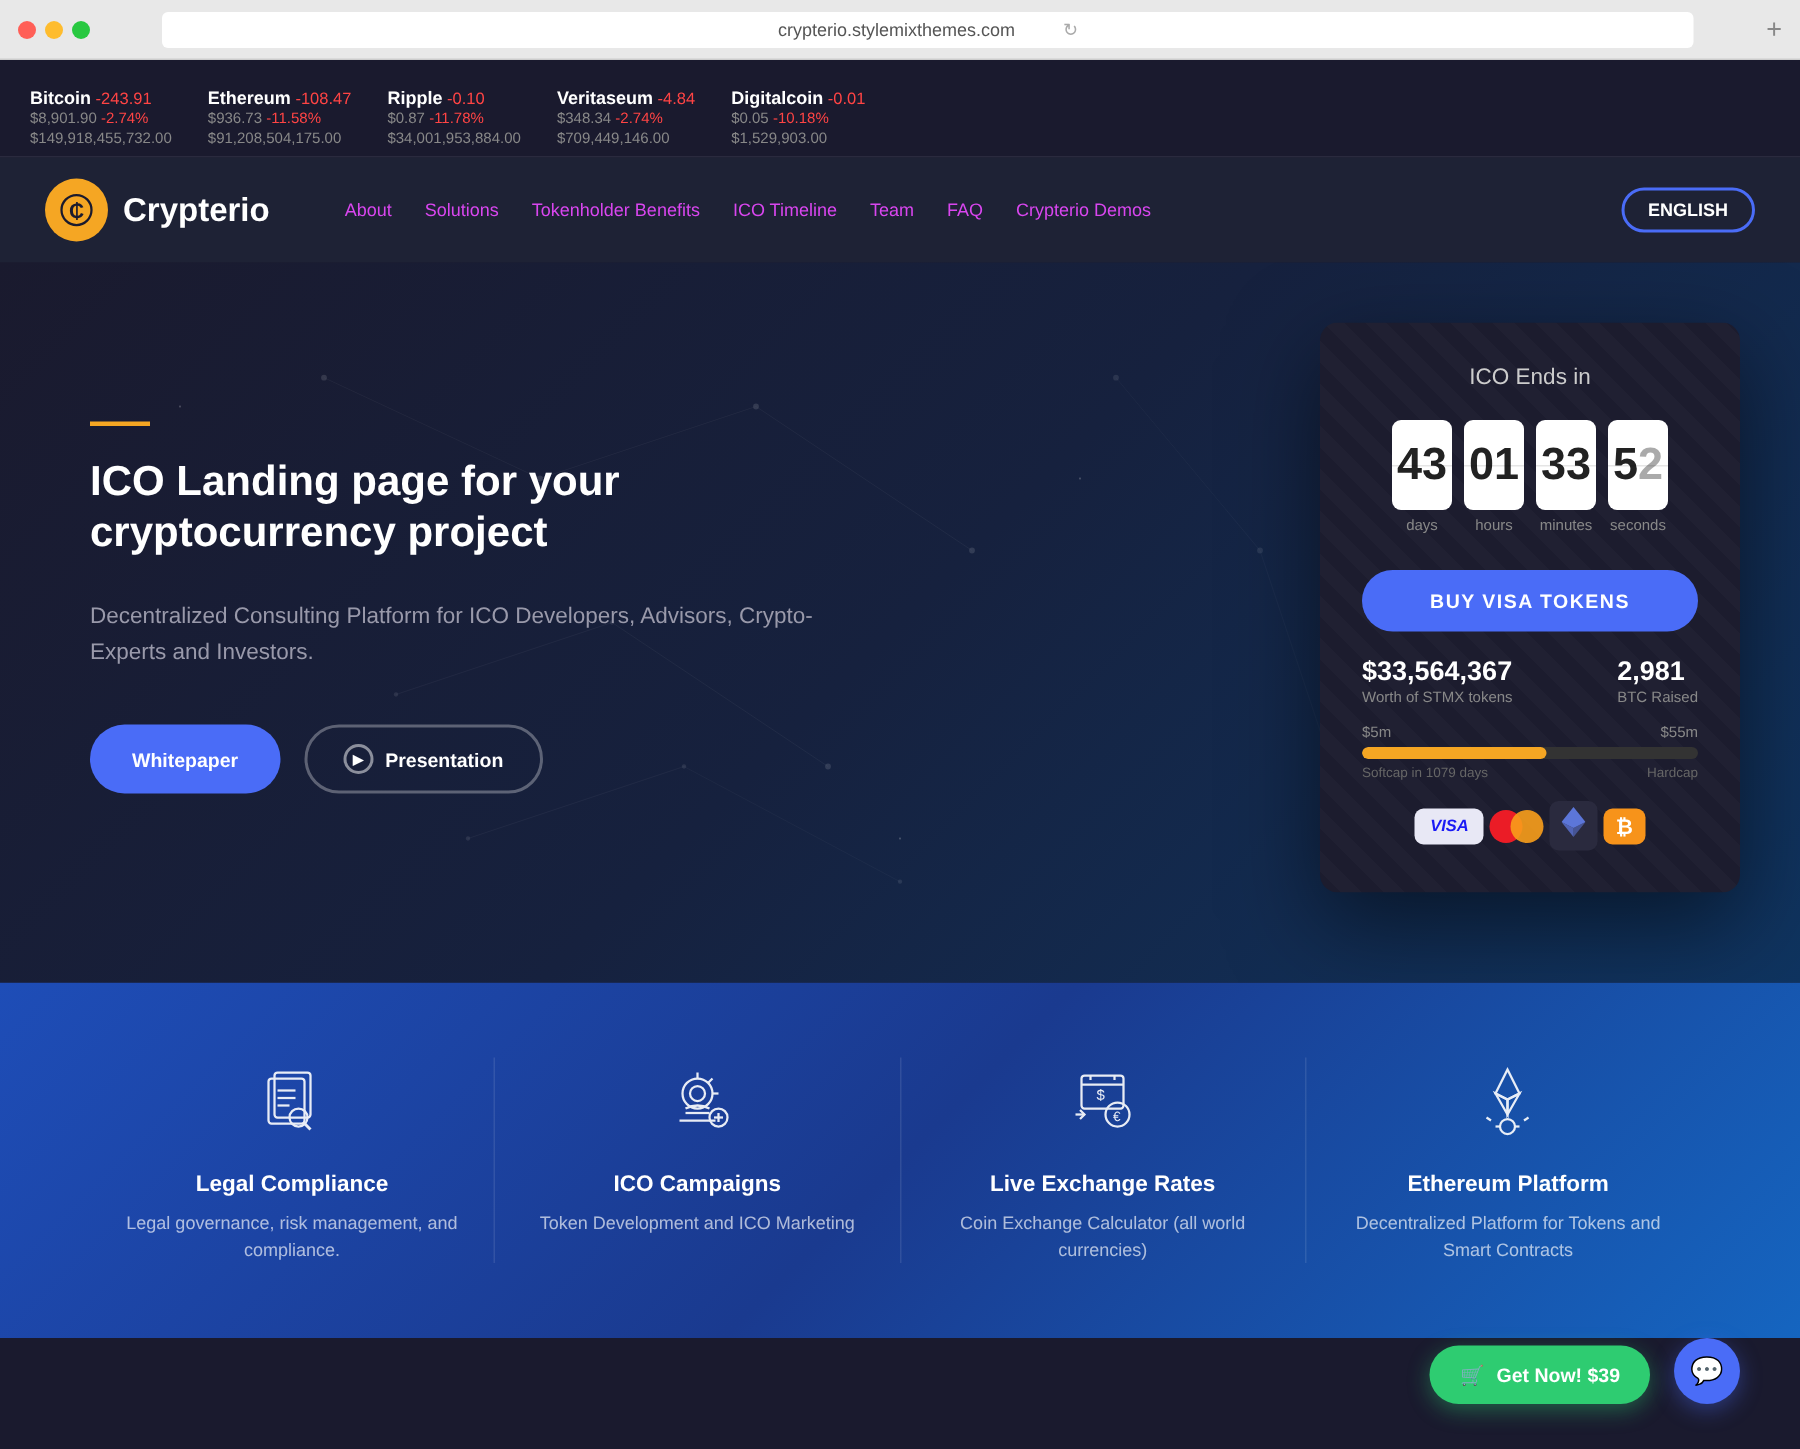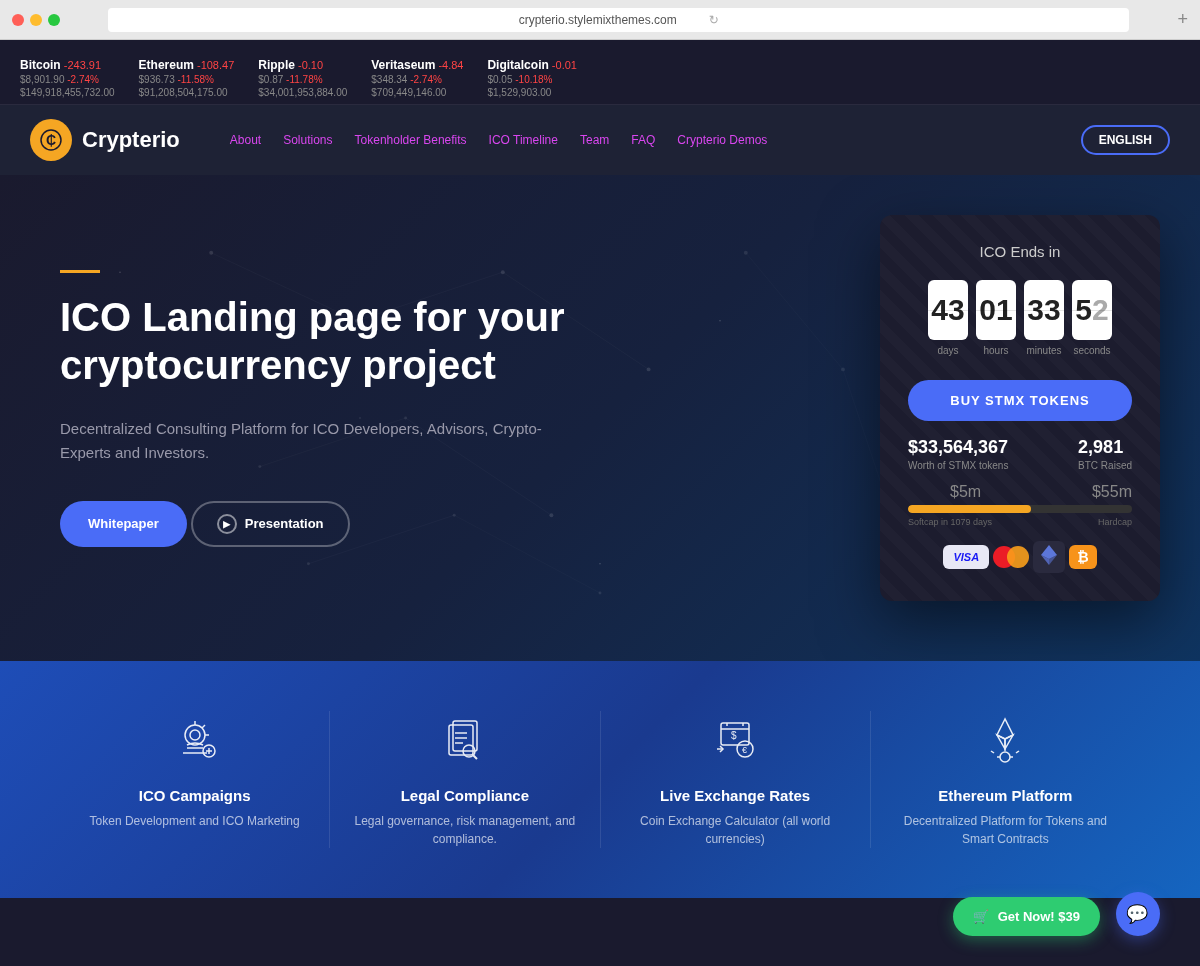--- a/index.html
+++ b/index.html
@@ -114,33 +114,33 @@
         radial-gradient(1px 1px at 30% 50%, rgba(255,255,255,0.2) 0%, transparent 100%),
         radial-gradient(1px 1px at 60% 30%, rgba(255,255,255,0.3) 0%, transparent 100%),
         radial-gradient(1px 1px at 80% 70%, rgba(255,255,255,0.2) 0%, transparent 100%),
         radial-gradient(1px 1px at 50% 80%, rgba(255,255,255,0.3) 0%, transparent 100%);
       pointer-events: none;
     }
 
     .hero-left { flex: 1; z-index: 1; max-width: 520px; }
     .hero-accent { width: 40px; height: 3px; background: #f5a623; margin-bottom: 20px; }
     .hero-title {
-      font-size: 40px;
+      font-size: 28px;
       font-weight: 700;
       color: #fff;
       line-height: 1.2;
       margin-bottom: 28px;
     }
     .hero-subtitle {
       font-size: 15px;
       color: #99a;
       line-height: 1.6;
       margin-bottom: 36px;
     }
-    .hero-buttons { display: flex; gap: 4px; }
+    .hero-buttons { display: flex; gap: 16px; }
     .btn-primary {
       background: #4a6cf7;
       color: #fff;
       padding: 12px 28px;
       border-radius: 25px;
       font-size: 13px;
       font-weight: 600;
       border: none;
       cursor: pointer;
     }
@@ -246,21 +246,21 @@
     .stat-item { }
     .stat-value { color: #fff; font-size: 18px; font-weight: 700; }
     .stat-label { color: #888; font-size: 10px; margin-top: 2px; }
 
     
     .progress-labels {
       display: flex;
       justify-content: space-between;
       margin-bottom: 4px;
     }
-    .progress-label { color: #888; font-size: 16px; margin-left: 42px; }
+    .progress-label { color: #888; font-size: 10px; }
     .progress-bar-bg {
       background: #333;
       border-radius: 4px;
       height: 8px;
       margin-bottom: 4px;
       overflow: hidden;
     }
     .progress-bar-fill {
       background: #f5a623;
       height: 100%;
@@ -523,21 +523,21 @@
       </div>
       <div class="countdown-item">
         <div class="countdown-box">
           <span>5</span>
             <span class="faded" style="color:#aaa;">2</span>
         </div>
         <div class="countdown-label">seconds</div>
       </div>
     </div>
 
-    <button class="buy-btn">BUY STMX TOKENS</button>
+    <button class="buy-btn">BUY VISA TOKENS</button>
 
     <div class="stats-row">
       <div class="stat-item">
         <div class="stat-value">$33,564,367</div>
         <div class="stat-label">Worth of STMX tokens</div>
       </div>
       <div class="stat-item">
         <div class="stat-value">2,981</div>
         <div class="stat-label">BTC Raised</div>
       </div>
@@ -567,20 +567,36 @@
           <polygon points="8,14 0,10 8,20" fill="#627eea" opacity="0.7"></polygon>
           <polygon points="8,14 16,10 8,20" fill="#627eea" opacity="0.5"></polygon>
         </svg>
       </div>
       <div class="payment-badge btc-badge">₿</div>
     </div>
   </div>
 </section>
 
 <section class="features-section">
+  <div class="feature-item">
+    <div class="feature-icon">
+      <svg width="56" height="56" viewBox="0 0 56 56" fill="none">
+        <rect x="16" y="8" width="24" height="30" rx="2" stroke="white" stroke-width="1.5" fill="none"></rect>
+        <rect x="12" y="12" width="24" height="30" rx="2" stroke="white" stroke-width="1.5" fill="none"></rect>
+        <line x1="18" y1="20" x2="30" y2="20" stroke="white" stroke-width="1.5"></line>
+        <line x1="18" y1="25" x2="30" y2="25" stroke="white" stroke-width="1.5"></line>
+        <line x1="18" y1="30" x2="26" y2="30" stroke="white" stroke-width="1.5"></line>
+        <circle cx="32" cy="38" r="6" stroke="white" stroke-width="1.5" fill="none"></circle>
+        <line x1="36.2" y1="42.2" x2="40" y2="46" stroke="white" stroke-width="2"></line>
+      </svg>
+    </div>
+    <div class="feature-title">Legal Compliance</div>
+    <div class="feature-desc">Legal governance, risk management, and compliance.</div>
+  </div>
+
   <div class="feature-item">
     <div class="feature-icon">
       <svg width="56" height="56" viewBox="0 0 56 56" fill="none">
         <circle cx="28" cy="22" r="10" stroke="white" stroke-width="1.5" fill="none"></circle>
         <circle cx="28" cy="22" r="5" stroke="white" stroke-width="1.5" fill="none"></circle>
         <line x1="28" y1="12" x2="28" y2="8" stroke="white" stroke-width="1.5"></line>
         <line x1="38" y1="22" x2="42" y2="22" stroke="white" stroke-width="1.5"></line>
         <line x1="35" y1="15" x2="38" y2="12" stroke="white" stroke-width="1.5"></line>
         <line x1="20" y1="35" x2="36" y2="35" stroke="white" stroke-width="1.5"></line>
         <line x1="16" y1="40" x2="40" y2="40" stroke="white" stroke-width="1.5"></line>
@@ -590,36 +606,20 @@
         <line x1="39" y1="38" x2="45" y2="38" stroke="white" stroke-width="1.5"></line>
       </svg>
     </div>
     <div class="feature-title">ICO Campaigns</div>
     <div class="feature-desc">Token Development and ICO Marketing</div>
   </div>
 
   <div class="feature-item">
     <div class="feature-icon">
       <svg width="56" height="56" viewBox="0 0 56 56" fill="none">
-        <rect x="16" y="8" width="24" height="30" rx="2" stroke="white" stroke-width="1.5" fill="none"></rect>
-        <rect x="12" y="12" width="24" height="30" rx="2" stroke="white" stroke-width="1.5" fill="none"></rect>
-        <line x1="18" y1="20" x2="30" y2="20" stroke="white" stroke-width="1.5"></line>
-        <line x1="18" y1="25" x2="30" y2="25" stroke="white" stroke-width="1.5"></line>
-        <line x1="18" y1="30" x2="26" y2="30" stroke="white" stroke-width="1.5"></line>
-        <circle cx="32" cy="38" r="6" stroke="white" stroke-width="1.5" fill="none"></circle>
-        <line x1="36.2" y1="42.2" x2="40" y2="46" stroke="white" stroke-width="2"></line>
-      </svg>
-    </div>
-    <div class="feature-title">Legal Compliance</div>
-    <div class="feature-desc">Legal governance, risk management, and compliance.</div>
-  </div>
-
-  <div class="feature-item">
-    <div class="feature-icon">
-      <svg width="56" height="56" viewBox="0 0 56 56" fill="none">
         <rect x="14" y="10" width="28" height="22" rx="2" stroke="white" stroke-width="1.5" fill="none"></rect>
         <line x1="14" y1="16" x2="42" y2="16" stroke="white" stroke-width="1.5"></line>
         <line x1="20" y1="13" x2="20" y2="10" stroke="white" stroke-width="1.5"></line>
         <line x1="36" y1="13" x2="36" y2="10" stroke="white" stroke-width="1.5"></line>
         <text x="24" y="26" font-size="10" fill="white" font-family="Arial">$</text>
         <circle cx="38" cy="36" r="8" stroke="white" stroke-width="1.5" fill="none"></circle>
         <text x="35" y="40" font-size="9" fill="white" font-family="Arial">€</text>
         <line x1="10" y1="36" x2="16" y2="36" stroke="white" stroke-width="1.5"></line>
         <polyline points="13,33 16,36 13,39" stroke="white" stroke-width="1.5" fill="none"></polyline>
       </svg>

